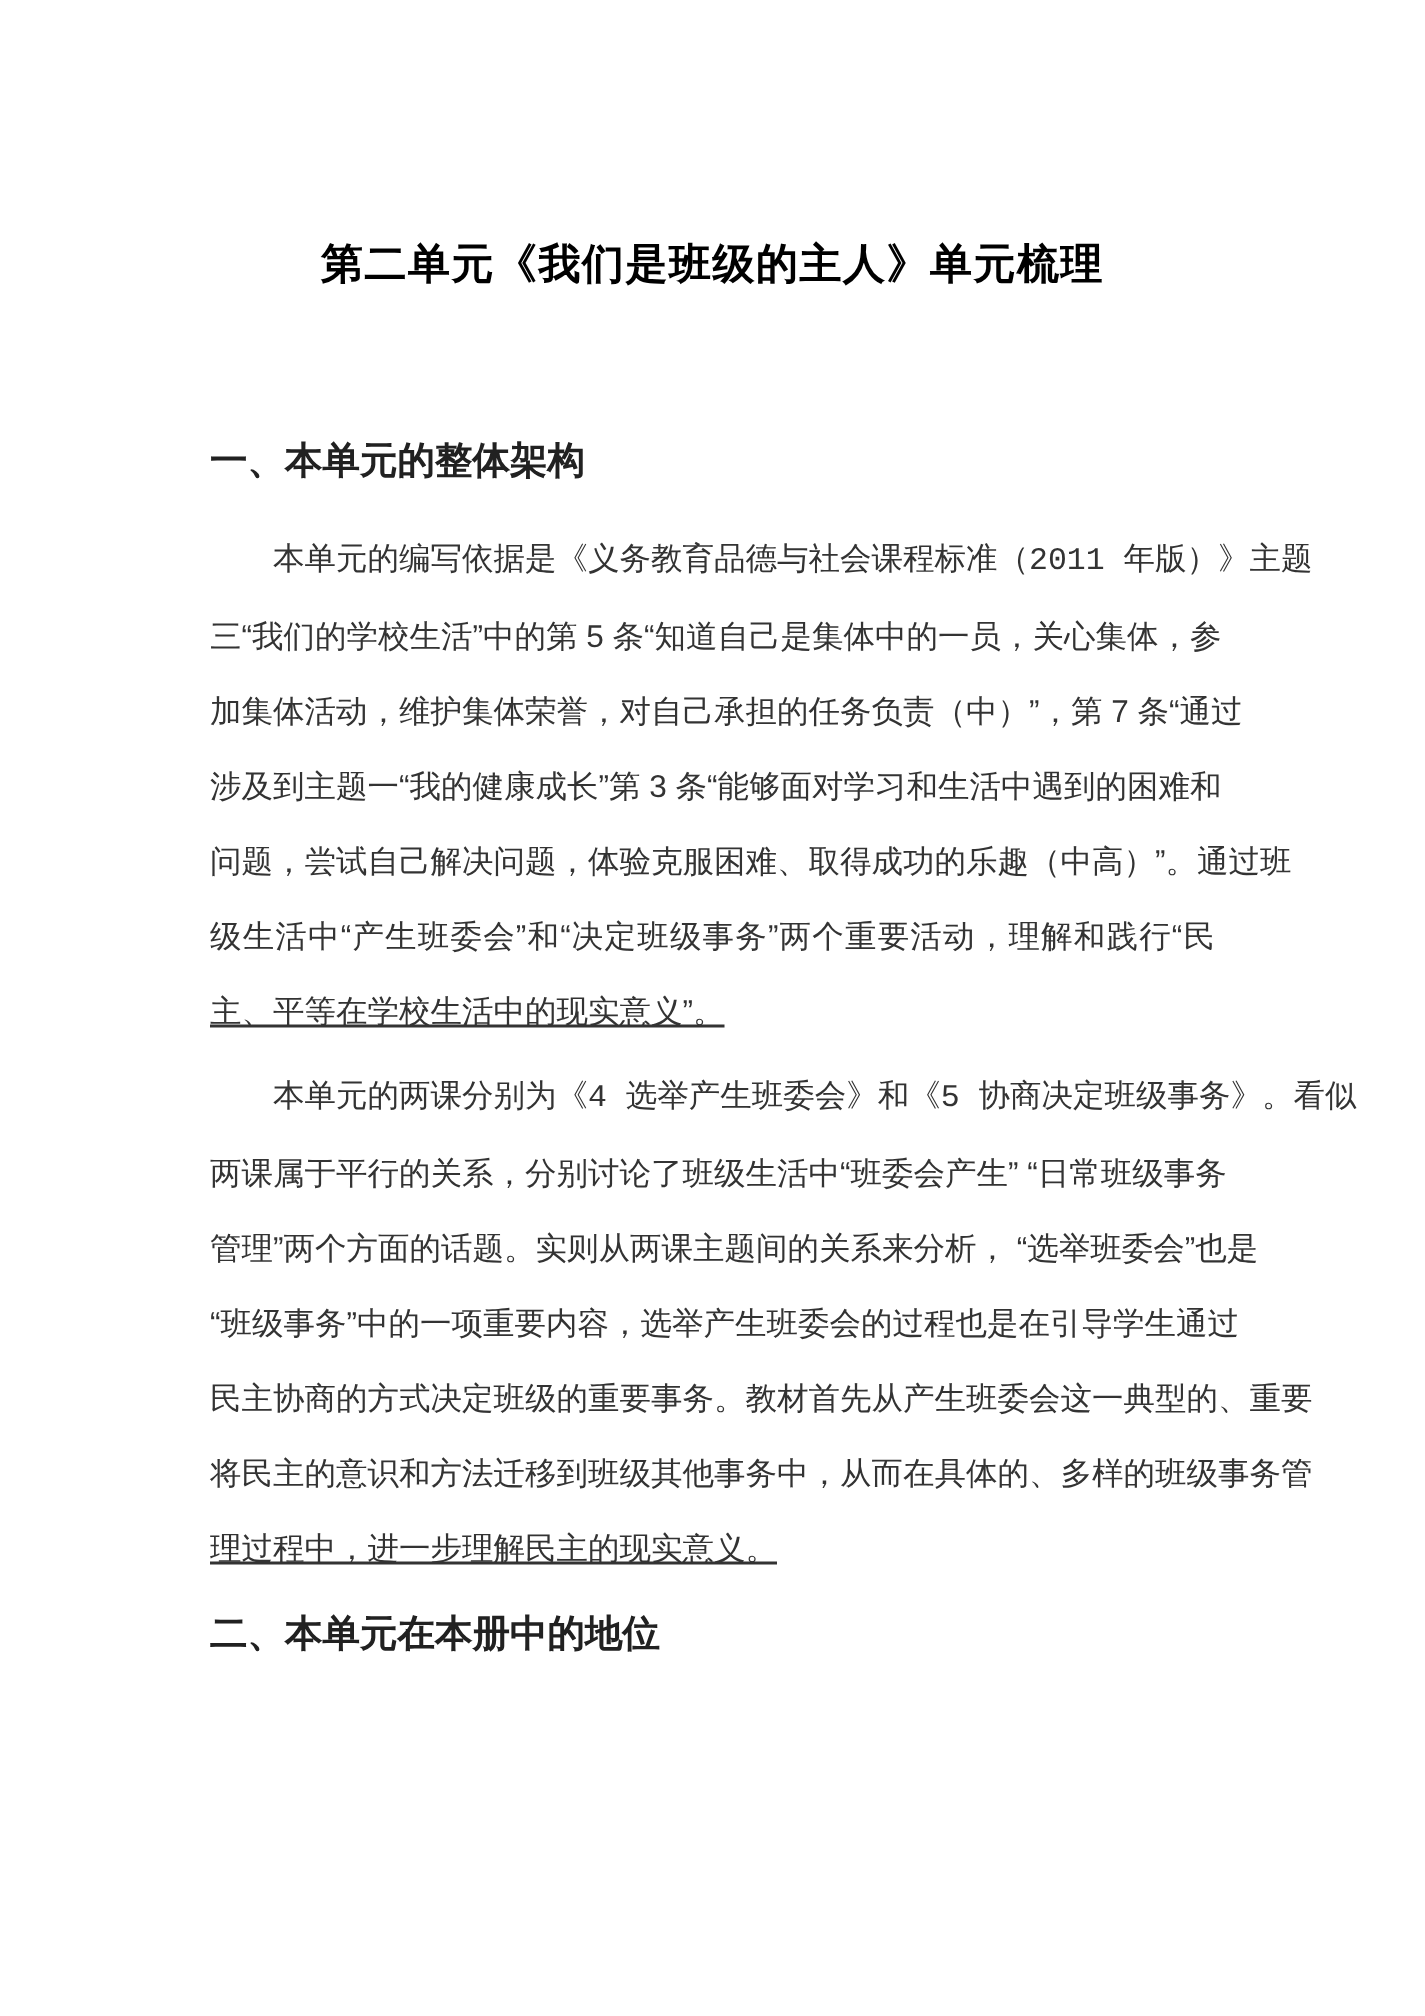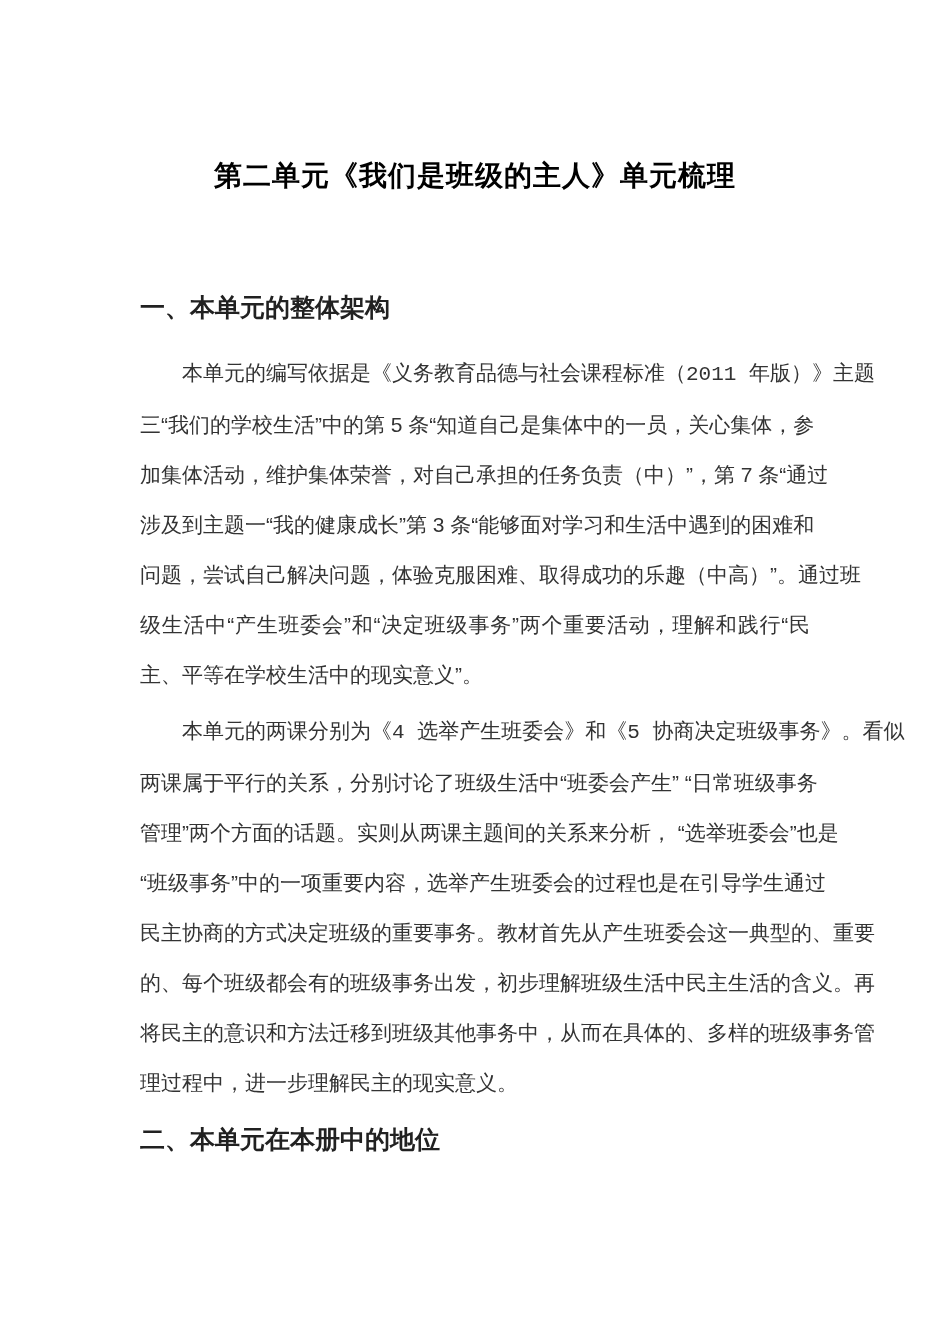--- a/index.html
+++ b/index.html
@@ -54,20 +54,21 @@
     text-align-last: justify;
     text-justify: inter-ideograph;
     white-space: nowrap;
   }
   .line.indent {
     text-indent: 42px;
     font-family: Liberation Mono, monospace;
   }
   .line.last {
     text-align-last: left;
+    text-decoration: underline;
   }
 </style>
 </head>
 <body>
 
 <div class="page">
 
   <h1 class="doc-title">第二单元《我们是班级的主人》单元梳理</h1>
 
   <h2 class="section-heading">一、本单元的整体架构</h2>
@@ -81,20 +82,19 @@
     <div class="line">级生活中“产生班委会”和“决定班级事务”两个重要活动，理解和践行“民</div>
     <div class="line last">主、平等在学校生活中的现实意义”。</div>
   </div>
 
   <div class="paragraph">
     <div class="line indent">本单元的两课分别为《4 选举产生班委会》和《5 协商决定班级事务》。看似</div>
     <div class="line">两课属于平行的关系，分别讨论了班级生活中“班委会产生” “日常班级事务</div>
     <div class="line">管理”两个方面的话题。实则从两课主题间的关系来分析， “选举班委会”也是</div>
     <div class="line">“班级事务”中的一项重要内容，选举产生班委会的过程也是在引导学生通过</div>
     <div class="line">民主协商的方式决定班级的重要事务。教材首先从产生班委会这一典型的、重要</div>
-    <div class="line">的、每个班级都会有的班级事务出发，初步理解班级生活中民主生活的含义。再</div>
     <div class="line">将民主的意识和方法迁移到班级其他事务中，从而在具体的、多样的班级事务管</div>
     <div class="line last">理过程中，进一步理解民主的现实意义。</div>
   </div>
 
   <h2 class="section-heading second">二、本单元在本册中的地位</h2>
 
 </div>
 
 </body></html>

